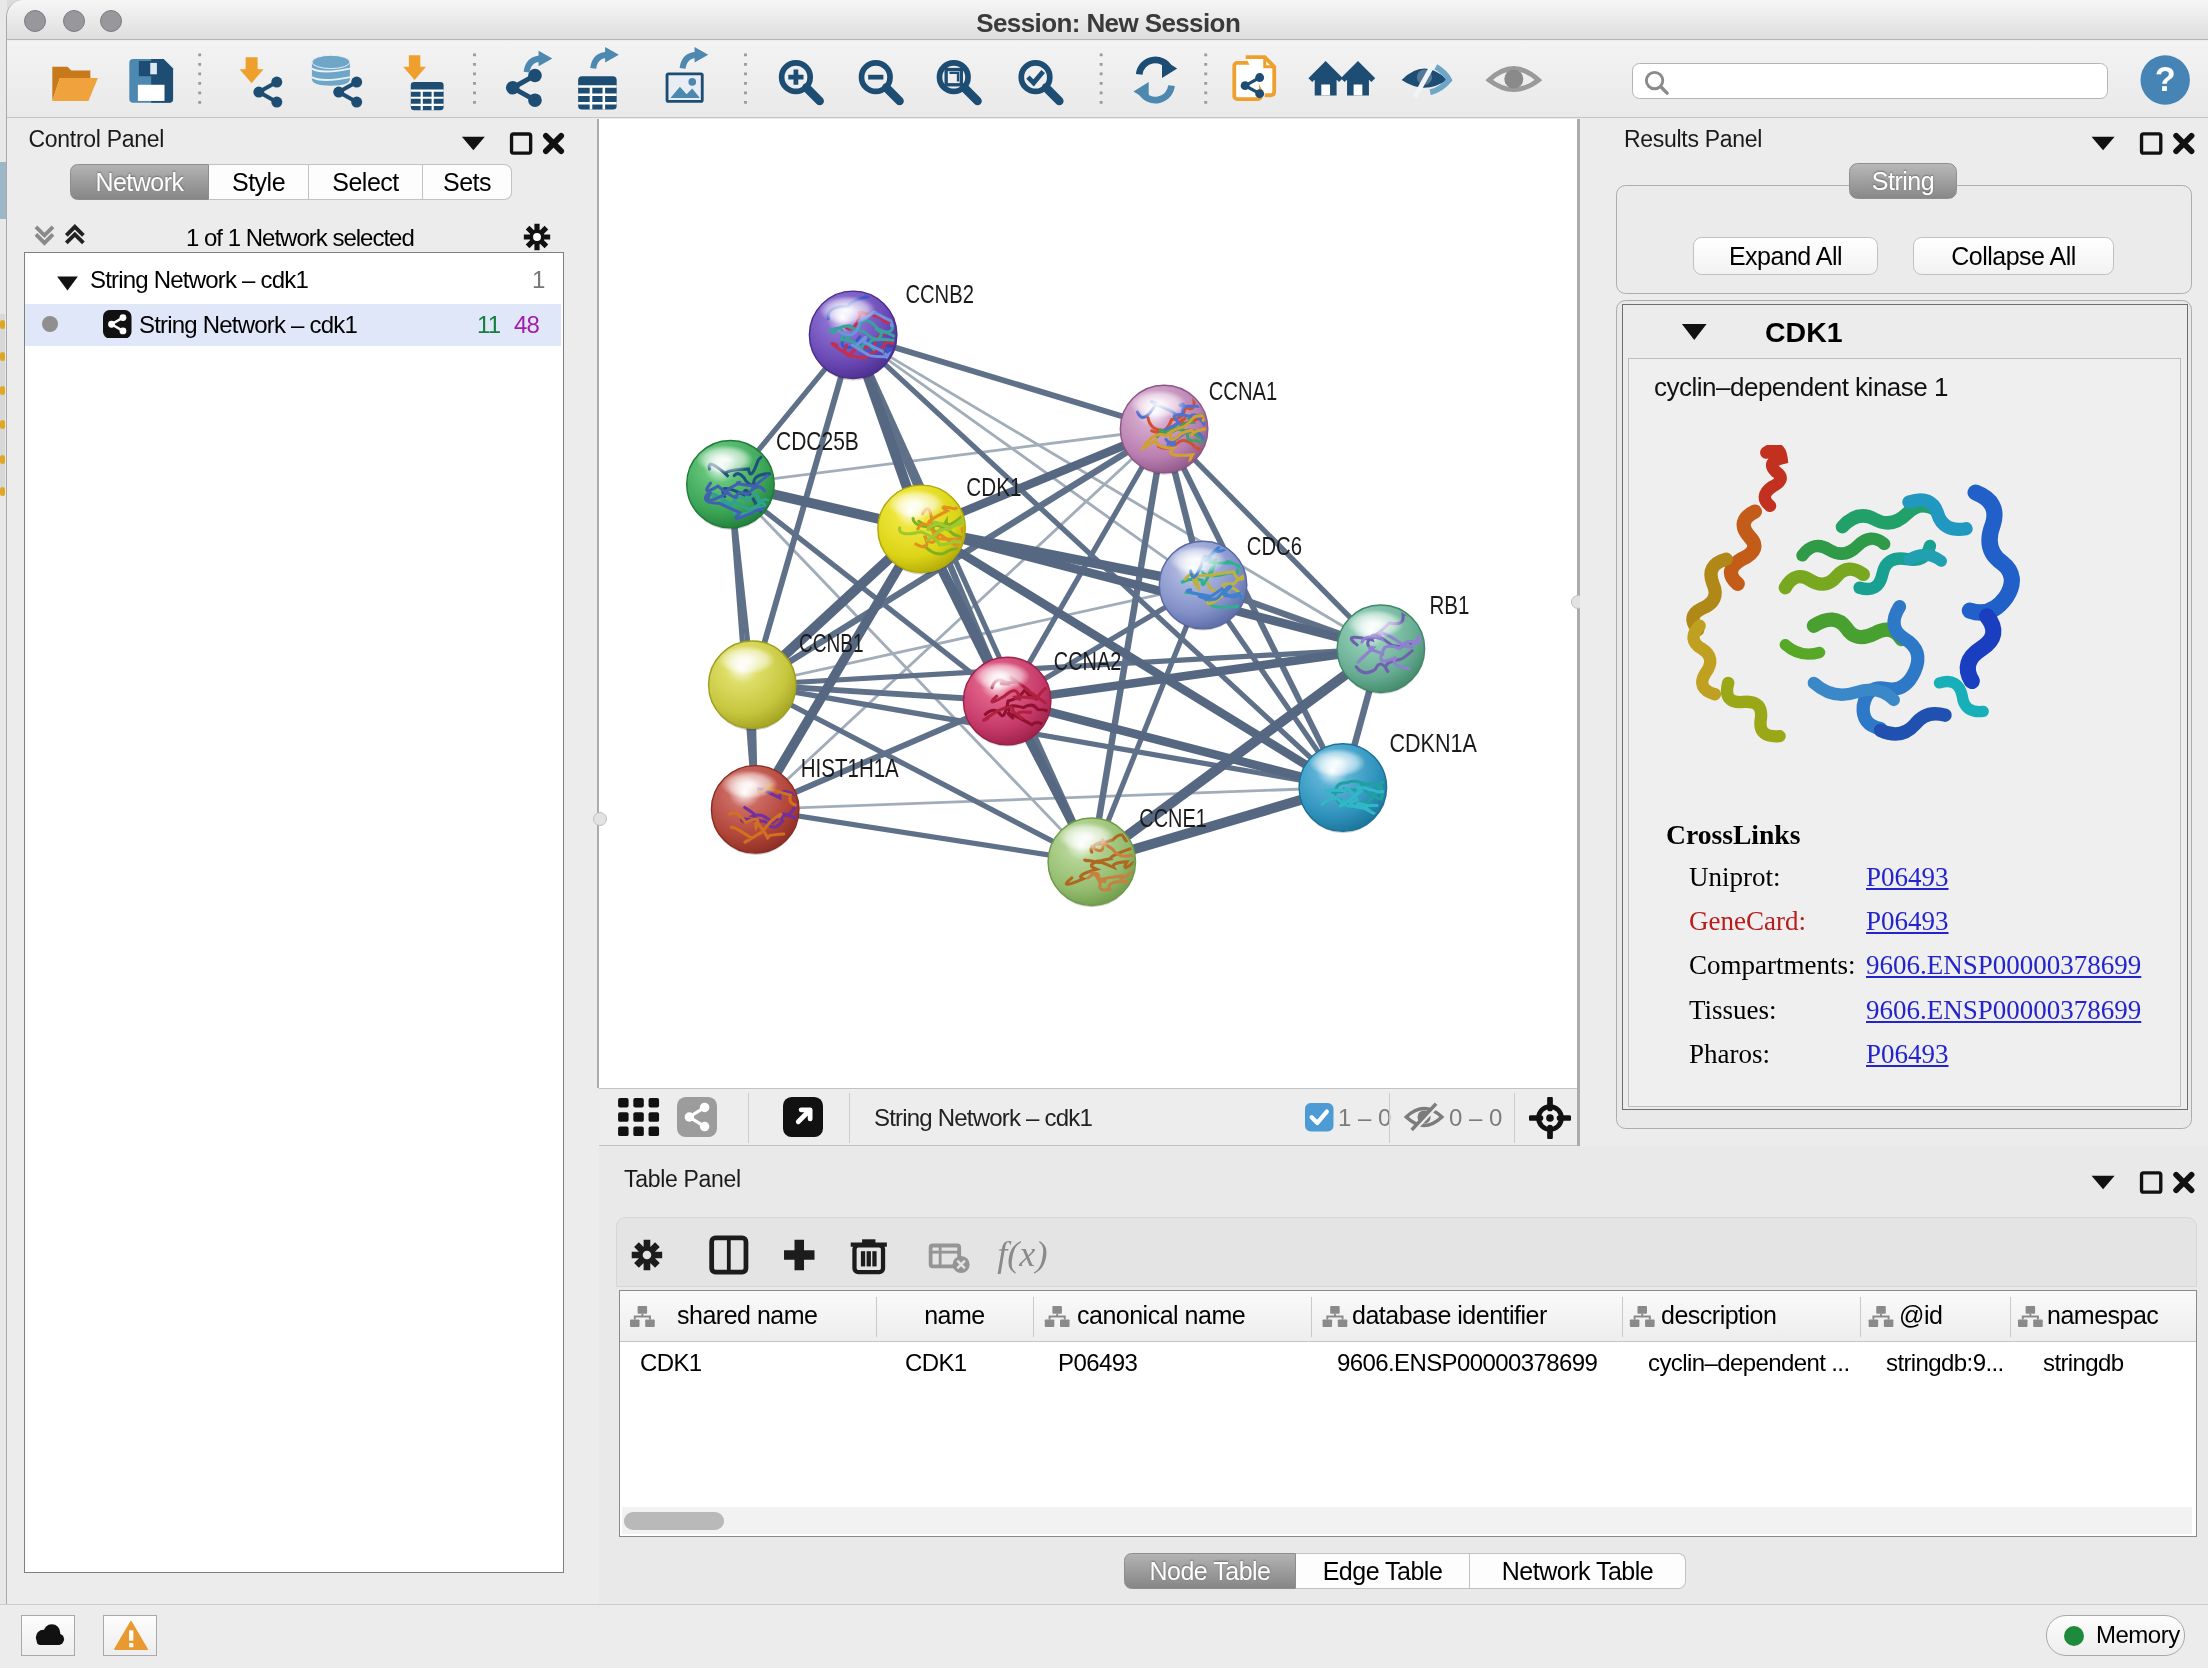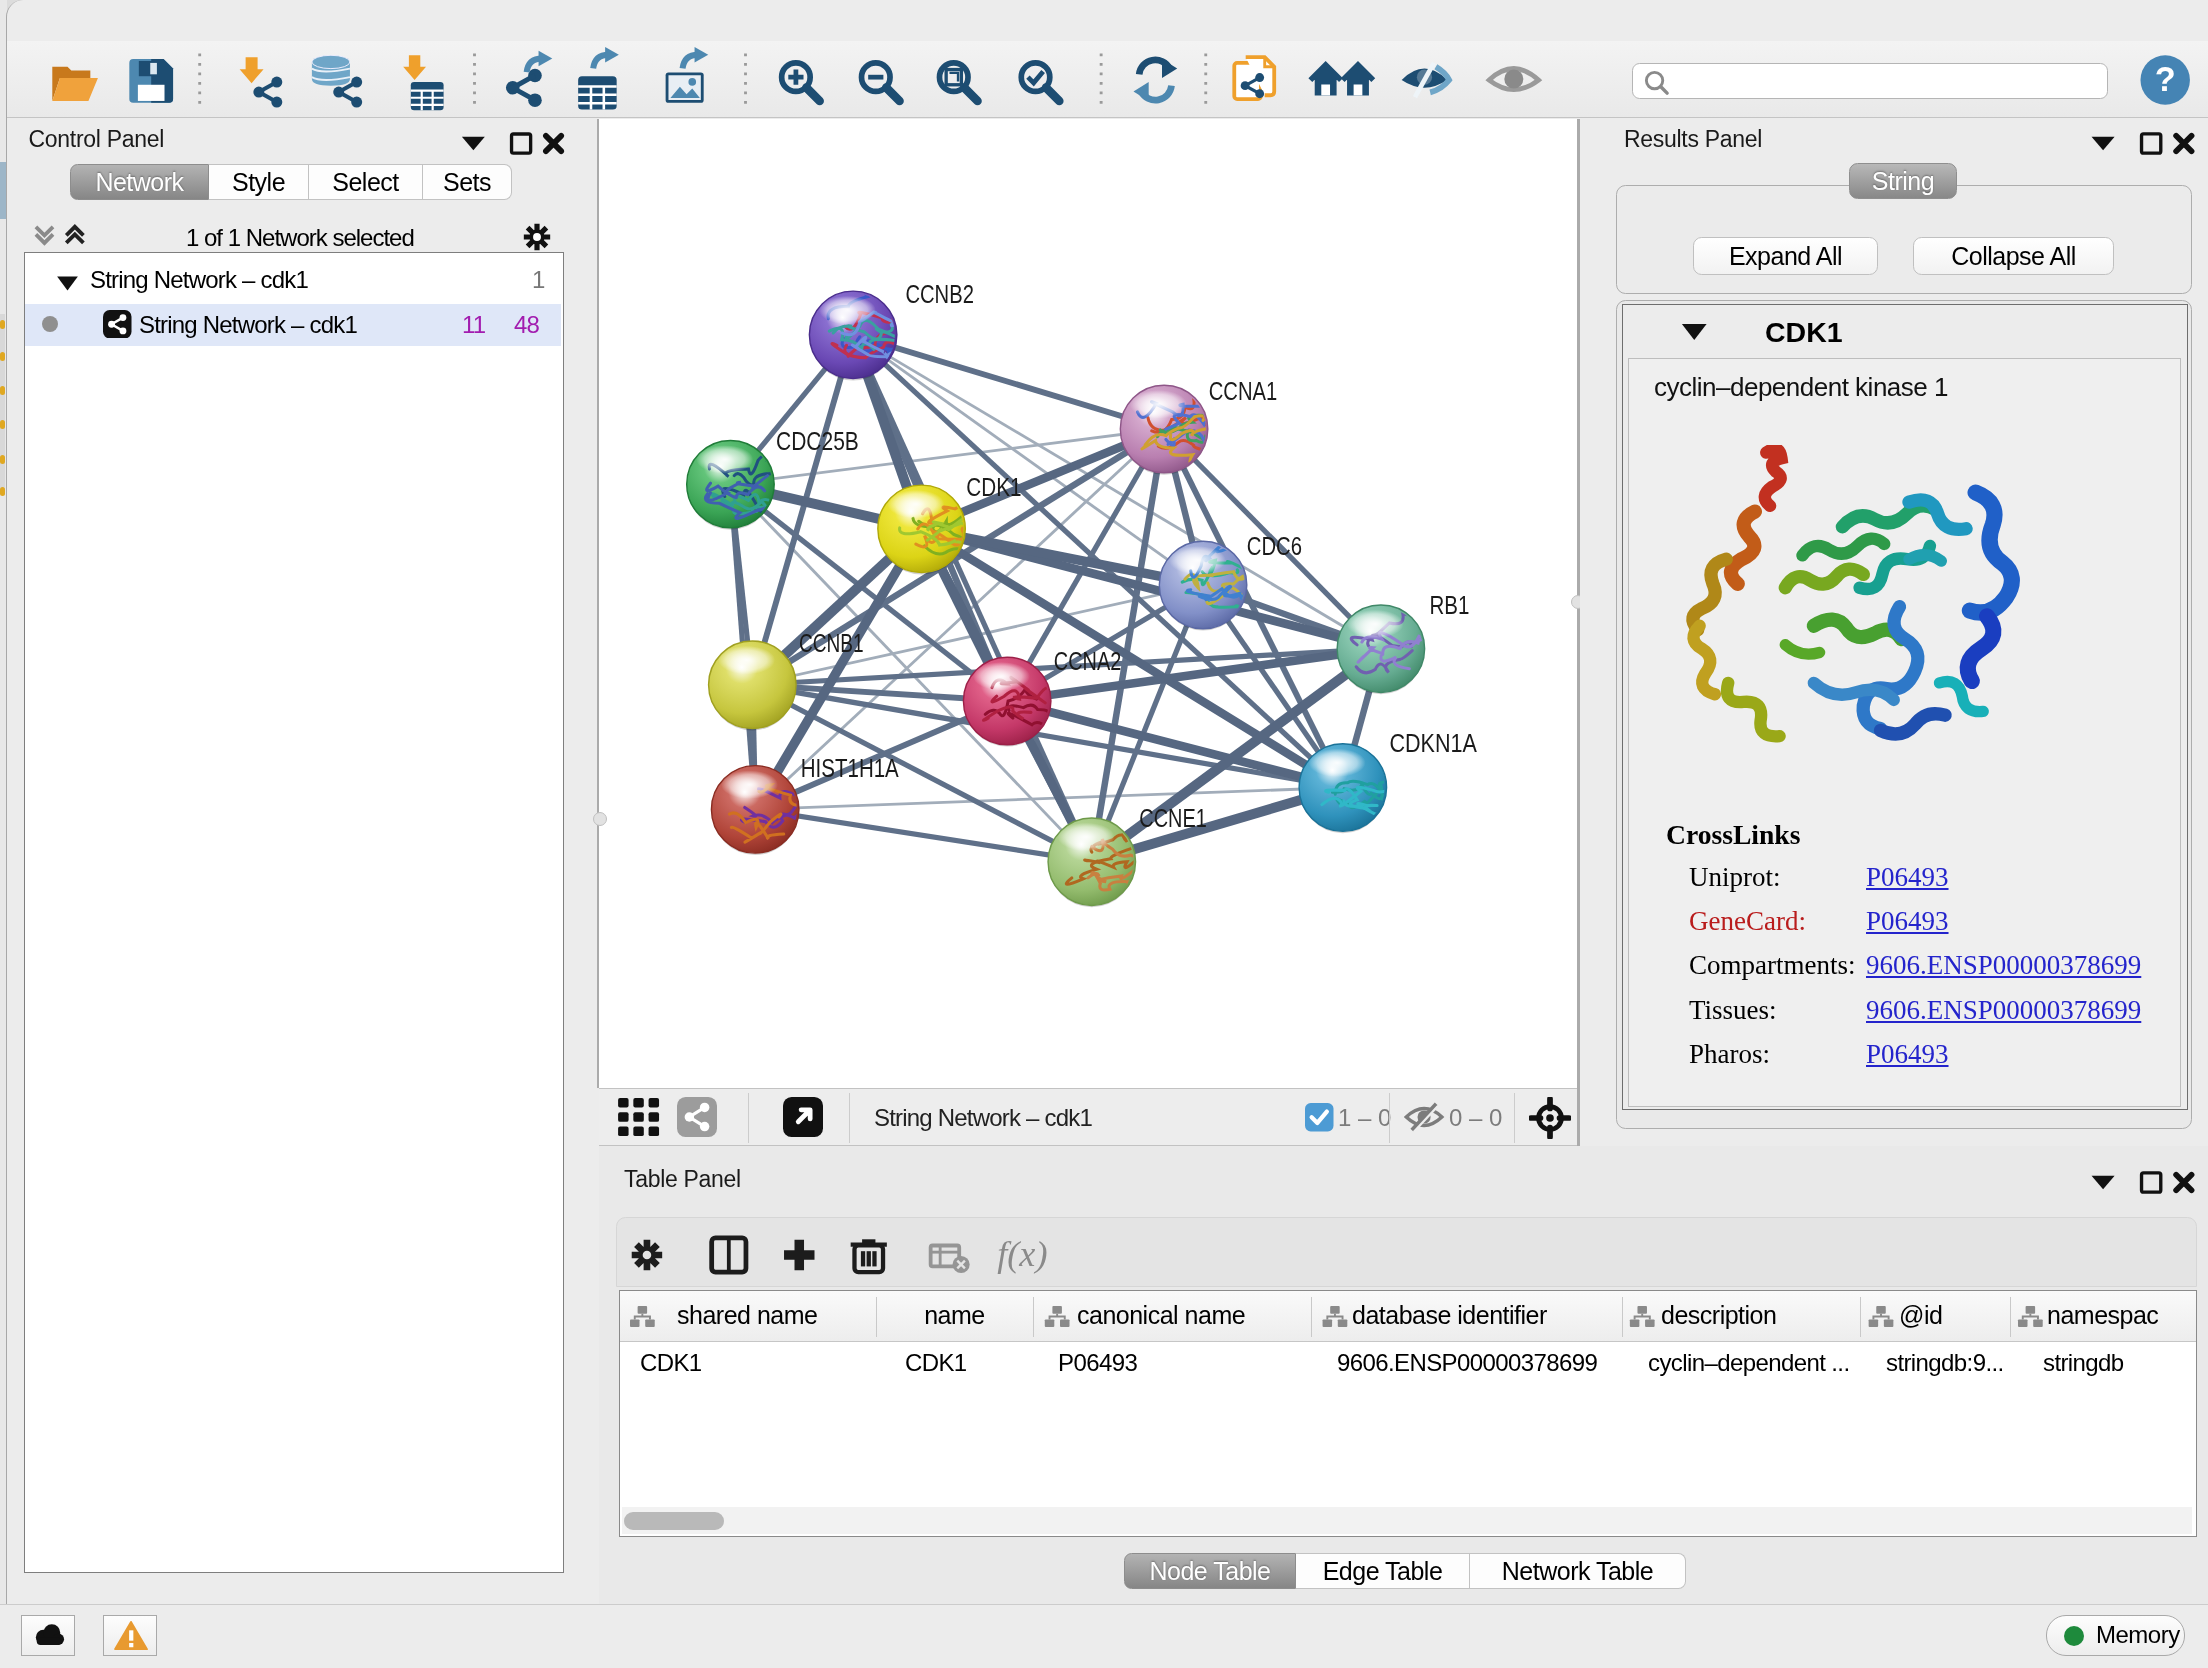--- a/index.html
+++ b/index.html
@@ -74,20 +74,26 @@
 <div class="abs" style="left:0;top:162px;width:5.7px;height:57px;background:#9db6c8;"></div>
 <div class="abs" style="left:0;top:314px;width:4.8px;height:181px;background:#d8d8d8;"></div>
 <div class="abs" style="left:0;top:320px;width:4.8px;height:8.6px;background:#e0a821;border-radius:3.8px;"></div>
 <div class="abs" style="left:0;top:352px;width:4.8px;height:8.6px;background:#e0a821;border-radius:3.8px;"></div>
 <div class="abs" style="left:0;top:386px;width:4.8px;height:8.6px;background:#e0a821;border-radius:3.8px;"></div>
 <div class="abs" style="left:0;top:420px;width:4.8px;height:8.6px;background:#e0a821;border-radius:3.8px;"></div>
 <div class="abs" style="left:0;top:455px;width:4.8px;height:8.6px;background:#e0a821;border-radius:3.8px;"></div>
 <div class="abs" style="left:0;top:487px;width:4.8px;height:8.6px;background:#e0a821;border-radius:3.8px;"></div>
 
 <div id="win">
+  <div id="titlebar">
+    <div class="tl" style="left:17px;"></div>
+    <div class="tl" style="left:56px;"></div>
+    <div class="tl" style="left:93px;"></div>
+    <div id="wtitle">Session: New Session</div>
+  </div>
   <div id="toolbar">
     
   </div>
 </div>
 
 <div class="abs ptitle" style="left:28.5px;top:126px;">Control Panel</div>
 <svg class="abs" style="left:460px;top:131px;" width="105" height="25" viewBox="0 0 110 26">
   <path d="M2 6 L26 6 L14 20 Z" fill="#111"></path>
   <rect x="54" y="3" width="20" height="20" fill="none" stroke="#111" stroke-width="3.5" rx="2"></rect>
   <path d="M90 5 L106 21 M106 5 L90 21" stroke="#111" stroke-width="6" stroke-linecap="round"></path>
@@ -127,21 +133,21 @@
     <svg class="abs" style="left:78px;top:5.7px;" width="28.5" height="28.5" viewBox="0 0 30 30">
       <rect x="0" y="0" width="30" height="30" rx="7" fill="#111"></rect>
       <g fill="#fff">
           <circle cx="21" cy="8" r="3.6"></circle>
           <circle cx="9" cy="15" r="3.6"></circle>
           <circle cx="21" cy="22" r="3.6"></circle>
         </g>
       <path d="M21 8 L9 15 L21 22" stroke="#fff" stroke-width="2.6" fill="none"></path>
     </svg>
     <span style="position:absolute;left:114px;top:6.7px;">String Network – cdk1</span>
-    <span style="position:absolute;left:437px;top:6.7px;color:#a21caf;">11</span>
+    <span style="position:absolute;left:452px;top:6.7px;color:#15803d;">11</span>
     <span style="position:absolute;left:489px;top:6.7px;color:#a21caf;">48</span>
   </div>
 </div>
 <div id="netview"></div>
 <div id="vdiv1"></div>
 <div id="vdiv2"></div>
 <svg id="net" class="abs" style="left:599px;top:119px;" width="978" height="969" viewBox="0 0 1028 1019">
 <defs>
 <radialGradient id="gCCNB2" cx="0.38" cy="0.3" r="0.75">
         <stop offset="0" stop-color="#ffffff"></stop>

